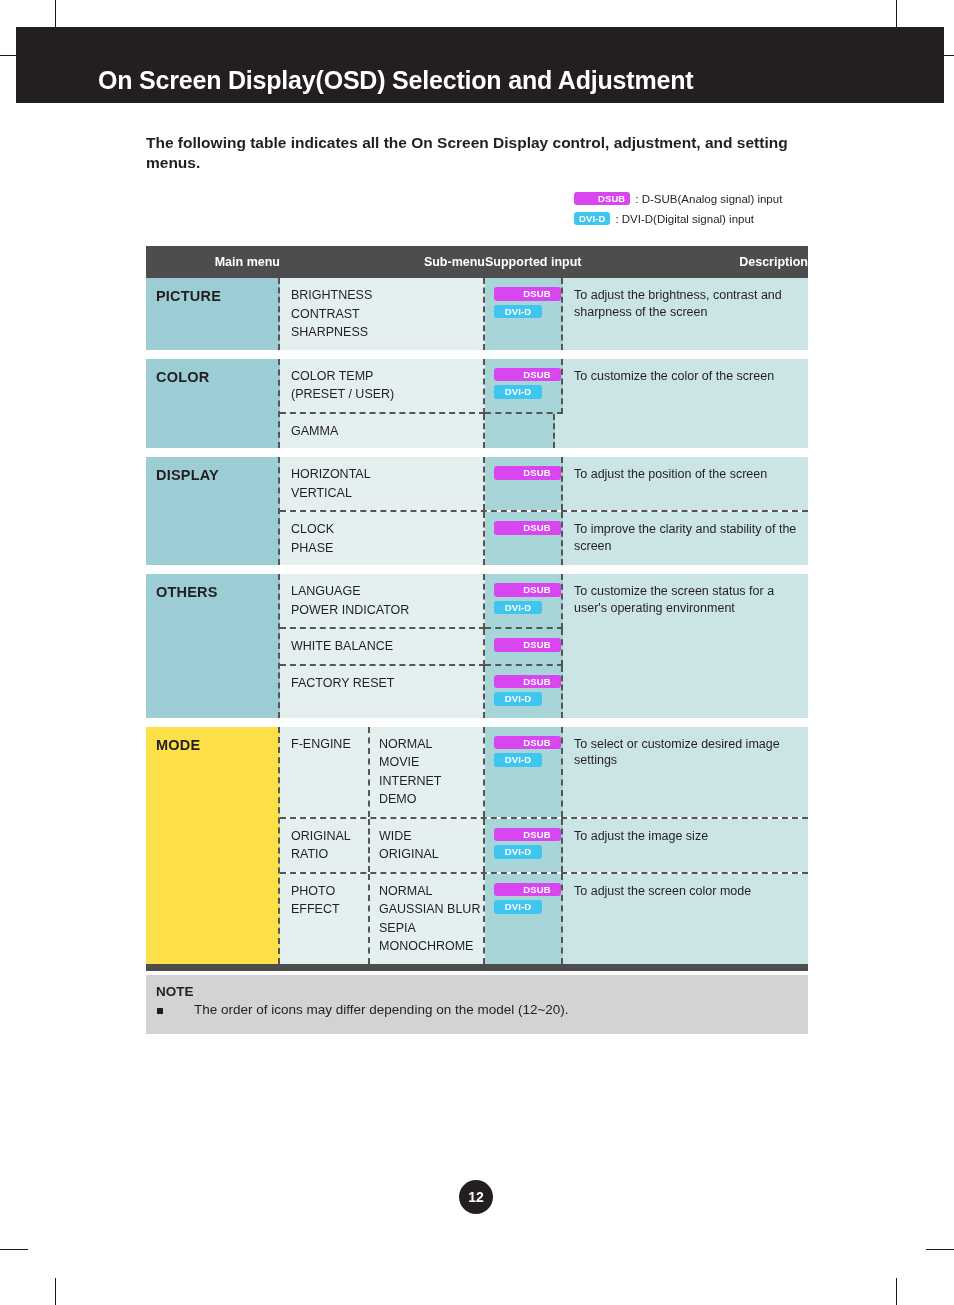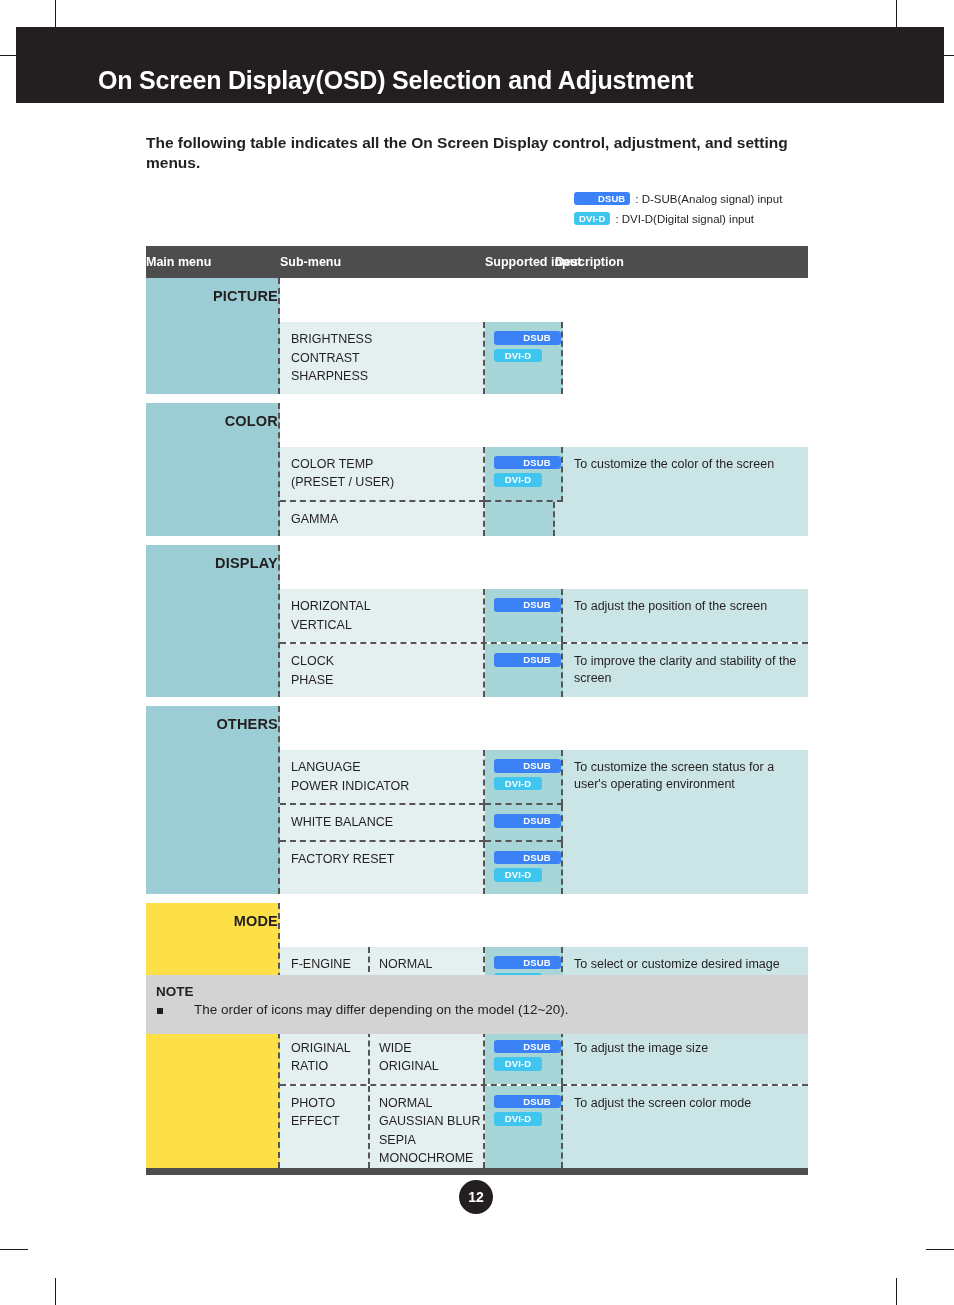--- a/index.html
+++ b/index.html
@@ -83,75 +83,73 @@
     display: inline-block;
     font-size: 9.5px;
     font-weight: bold;
     color: #ffffff;
     border-radius: 3px;
     padding: 2px 5px 2px 5px;
     line-height: 1;
     letter-spacing: 0.1px;
     text-align: center;
   }
-  .badge.dsub  { background: #3b82f6; padding-left: 24px; }
+  .badge.dsub  { background: #d946ef; padding-left: 24px; }
   .badge.dvid  { background: #3ec6ef; }
 
   
   .osd-table {
     position: absolute;
     left: 146px;
     top: 246px;
     width: 662px;
   }
   .thead {
     display: flex;
     background: #4d4d4d;
     height: 32px;
     align-items: center;
   }
   .th {
     color: #ffffff;
     font-size: 12.5px;
     font-weight: bold;
-    text-align: left;
+    text-align: right;
     white-space: nowrap;
   }
   .c-main { width: 134px; flex: 0 0 134px; }
   .c-sub  { width: 205px; flex: 0 0 205px; }
   .c-inp  { width: 70px;  flex: 0 0 70px;  }
   .c-desc { width: 253px; flex: 0 0 253px; }
 
   .section {
     display: flex;
     margin-bottom: 9px;
   }
   .section:last-of-type { margin-bottom: 0; }
 
   .cell-main {
     flex: 0 0 134px;
     background: #9ccdd5;
     border-right: 2px dashed #555555;
     box-sizing: border-box;
     padding: 10px 0 0 10px;
-    text-align: right;
   }
   .cell-main.mode { background: #fde047; }
   .main-label {
     font-size: 14.5px;
     font-weight: bold;
     color: #231f20;
     letter-spacing: 0.2px;
   }
 
   .section-body {
     flex: 1 1 auto;
     display: flex;
     flex-direction: column;
-    margin-top: 44px;
   }
   .subrow {
     display: flex;
     border-bottom: 2px dashed #555555;
     box-sizing: border-box;
   }
   .subrow:last-child { border-bottom: none; }
 
   .cell-sub {
     flex: 0 0 205px;
@@ -170,21 +168,21 @@
   .cell-sub.split { display: flex; padding: 0; }
   .sub-left {
     flex: 0 0 90px;
     border-right: 2px dashed #555555;
     box-sizing: border-box;
     padding: 8px 0 8px 11px;
   }
   .sub-right {
     flex: 1 1 auto;
     box-sizing: border-box;
-    padding: 8px 0 0 9px;
+    padding: 8px 0 8px 9px;
   }
 
   .cell-input {
     flex: 0 0 70px;
     background: #a8d5d8;
     border-right: 2px dashed #555555;
     box-sizing: border-box;
     padding: 9px 0 8px 9px;
   }
   .cell-input .badge { margin-bottom: 4px; display: block; width: 38px; }
@@ -292,20 +290,23 @@
         </div>
         <div class="section-body">
           <div class="subrow">
             <div class="cell-sub">
               <div class="sub-text">BRIGHTNESS<br>CONTRAST<br>SHARPNESS</div>
             </div>
             <div class="cell-input">
               <span class="badge dsub">DSUB</span>
               <span class="badge dvid">DVI-D</span>
             </div>
+            <div class="cell-desc">
+              <div class="desc-text">To adjust the brightness, contrast and sharpness of the screen</div>
+            </div>
           </div>
         </div>
       </div>
       <div class="section">
         <div class="cell-main">
           <div class="main-label">COLOR</div>
         </div>
         <div class="section-body">
           <div class="subrow" style="border-bottom: none;">
             <div class="cell-sub" style="border-bottom: 2px dashed rgb(85, 85, 85);">

